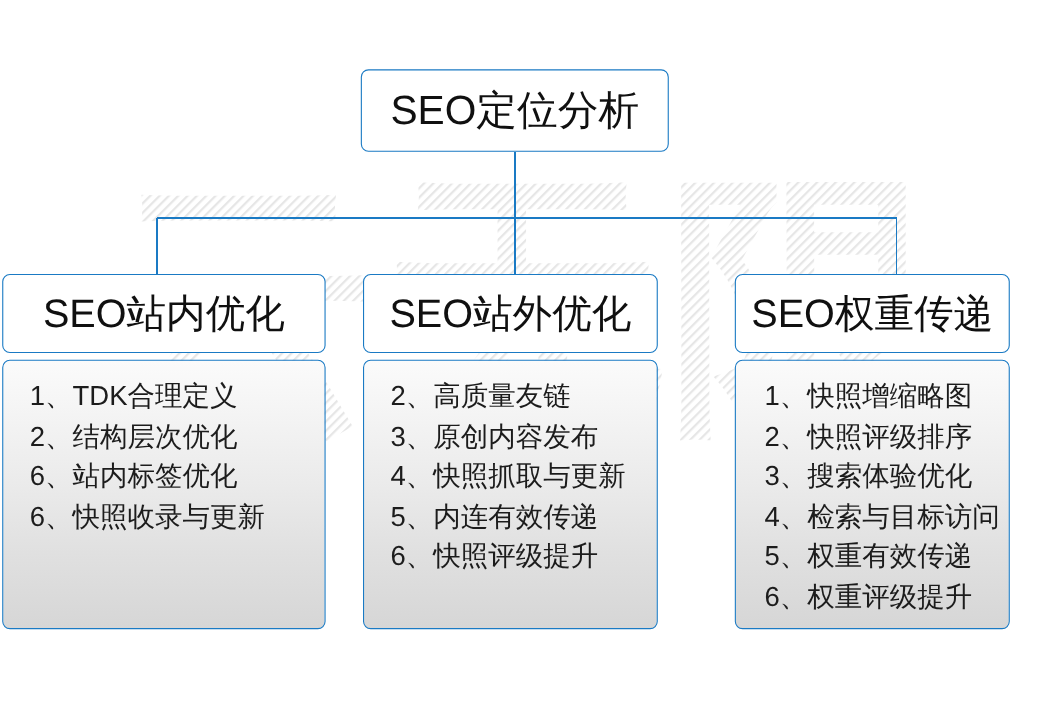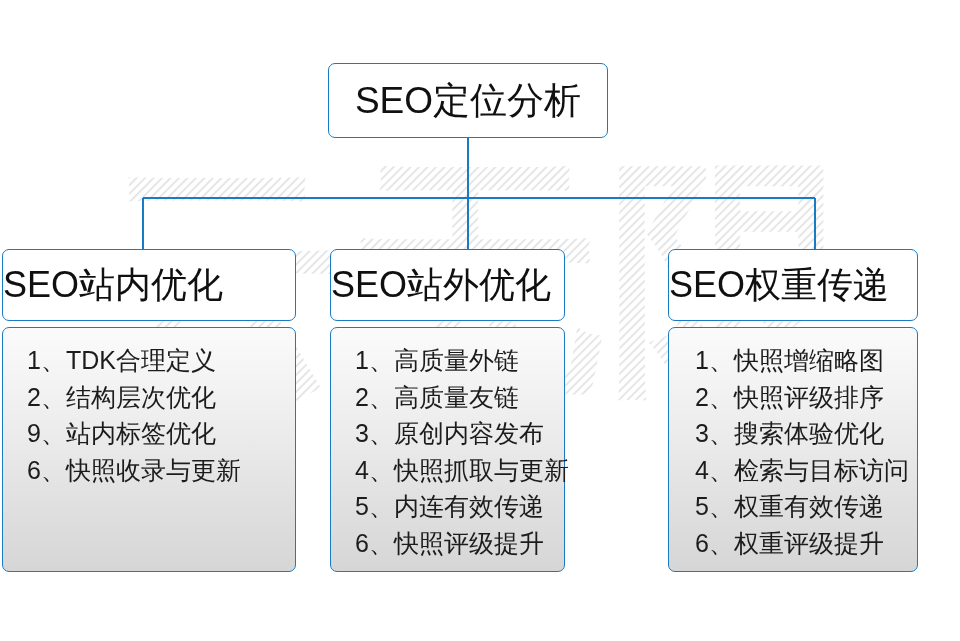--- a/index.html
+++ b/index.html
@@ -80,20 +80,21 @@
     z-index: 3;
   }
   .col-head {
     box-sizing: border-box;
     border: 1.6px solid #1a7ac4;
     border-radius: 7px;
     background: #ffffff;
     height: 72px;
     display: flex;
     align-items: center;
+    justify-content: center;
   }
   .col-head-title {
     font-size: 36px;
     color: #101010;
     font-weight: 400;
     line-height: 1;
     white-space: nowrap;
   }
   .col-body {
     box-sizing: border-box;
@@ -116,21 +117,21 @@
   .col-item {
     font-size: 25px;
     color: #1c1c1c;
     line-height: 36.5px;
     white-space: nowrap;
     font-weight: 400;
   }
 
   
   #column-0 { left: 2px;   top: 249px; width: 294px; }
-  #column-1 { left: 330px; top: 249px; width: 235px; }
+  #column-1 { left: 330px; top: 249px; width: 268px; }
   #column-2 { left: 668px; top: 249px; width: 250px; }
 
   #column-0 .col-item { padding-left: 24px; }
   #column-1 .col-item { padding-left: 24px; }
   #column-2 .col-item { padding-left: 26px; }
 </style>
 </head>
 <body>
 
 <div id="stage">
@@ -162,31 +163,30 @@
     <span class="root-title">SEO定位分析</span>
   </div>
 
   <div class="column" id="column-0">
     <div class="col-head">
       <span class="col-head-title">SEO站内优化</span>
     </div>
     <div class="col-body">
       <div class="col-item">1、TDK合理定义</div>
       <div class="col-item">2、结构层次优化</div>
-      <div class="col-item">9、站内标签优化</div>
+      <div class="col-item">6、站内标签优化</div>
       <div class="col-item">6、快照收录与更新</div>
     </div>
   </div>
 
   <div class="column" id="column-1">
     <div class="col-head">
       <span class="col-head-title">SEO站外优化</span>
     </div>
     <div class="col-body">
-      <div class="col-item">1、高质量外链</div>
       <div class="col-item">2、高质量友链</div>
       <div class="col-item">3、原创内容发布</div>
       <div class="col-item">4、快照抓取与更新</div>
       <div class="col-item">5、内连有效传递</div>
       <div class="col-item">6、快照评级提升</div>
     </div>
   </div>
 
   <div class="column" id="column-2">
     <div class="col-head">

